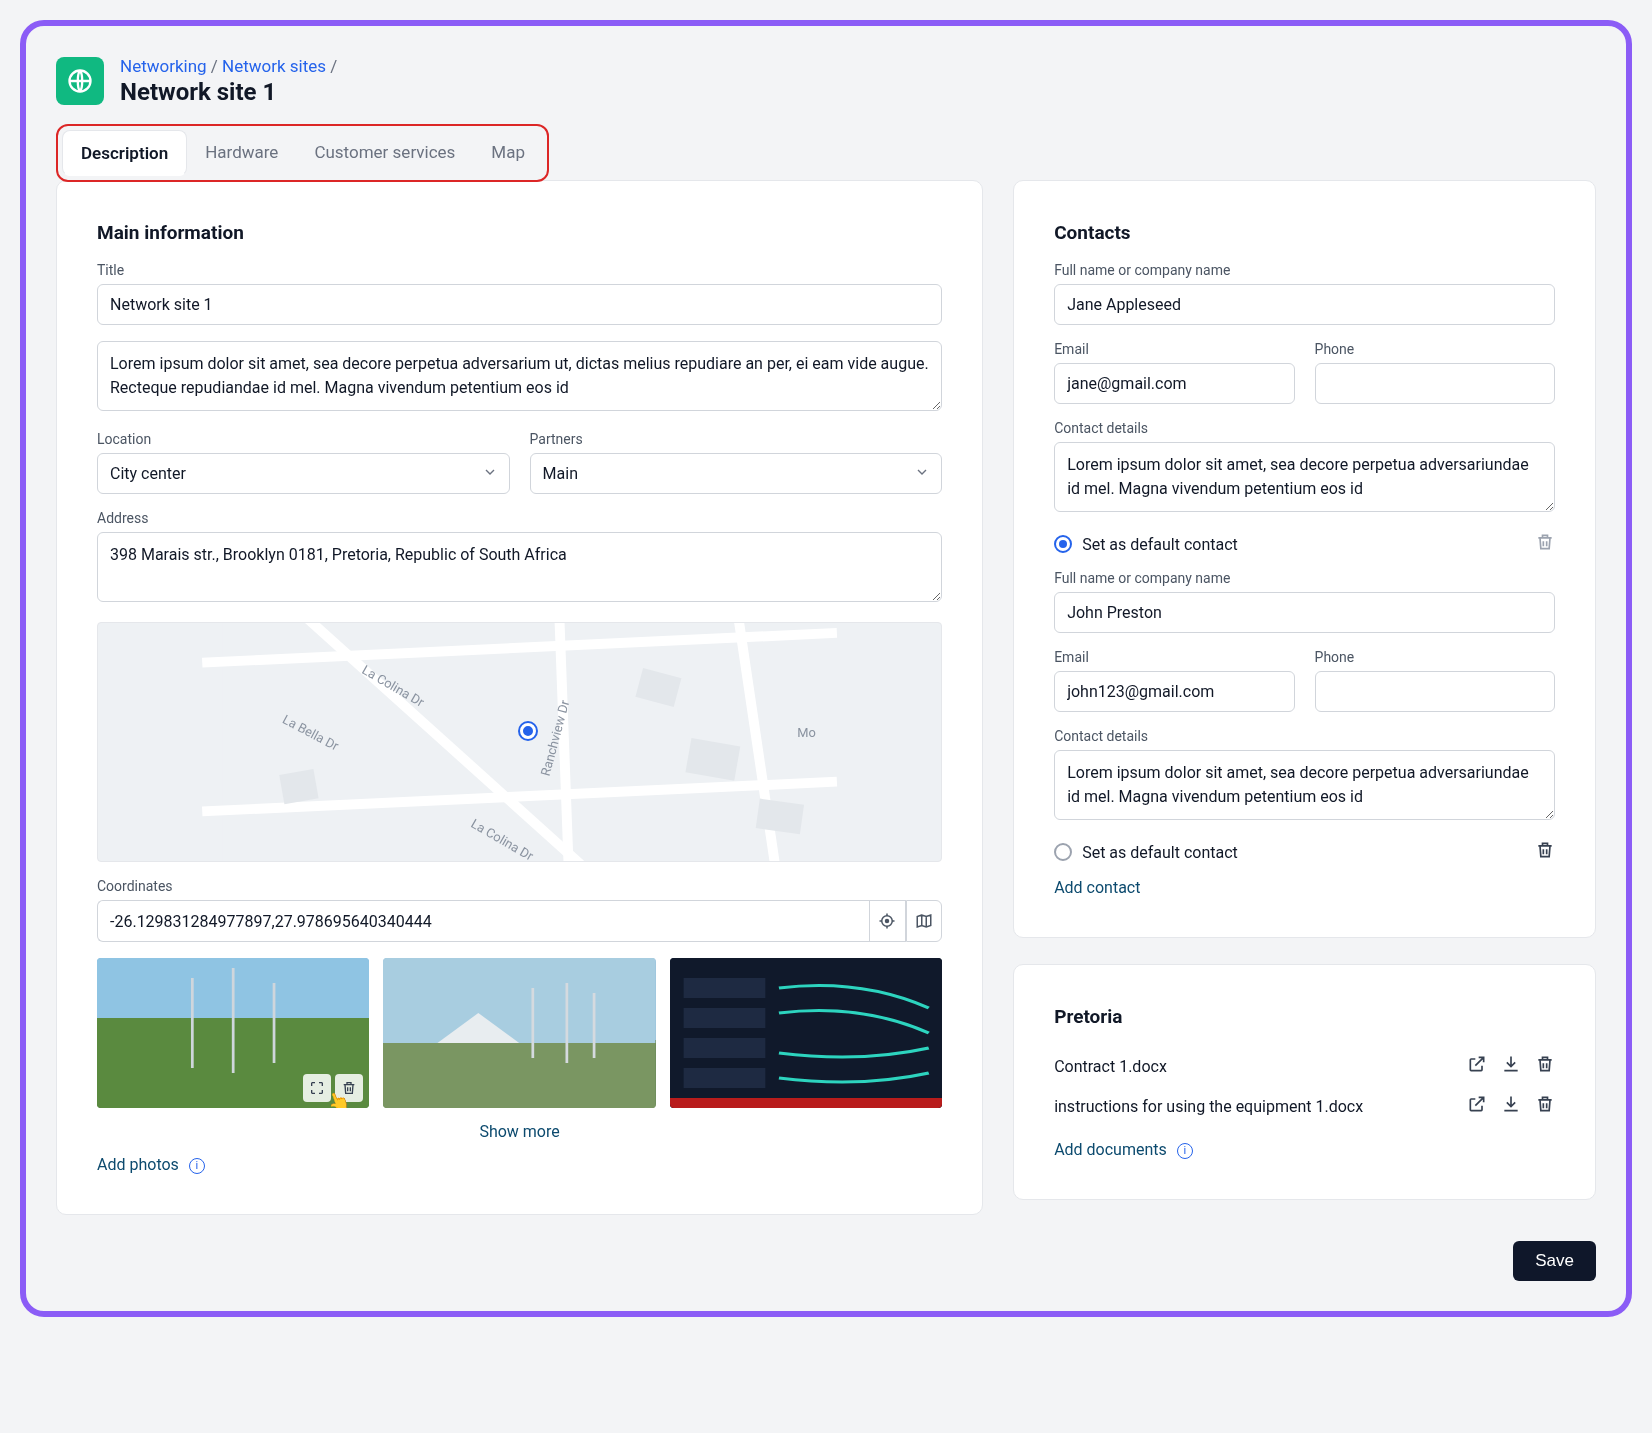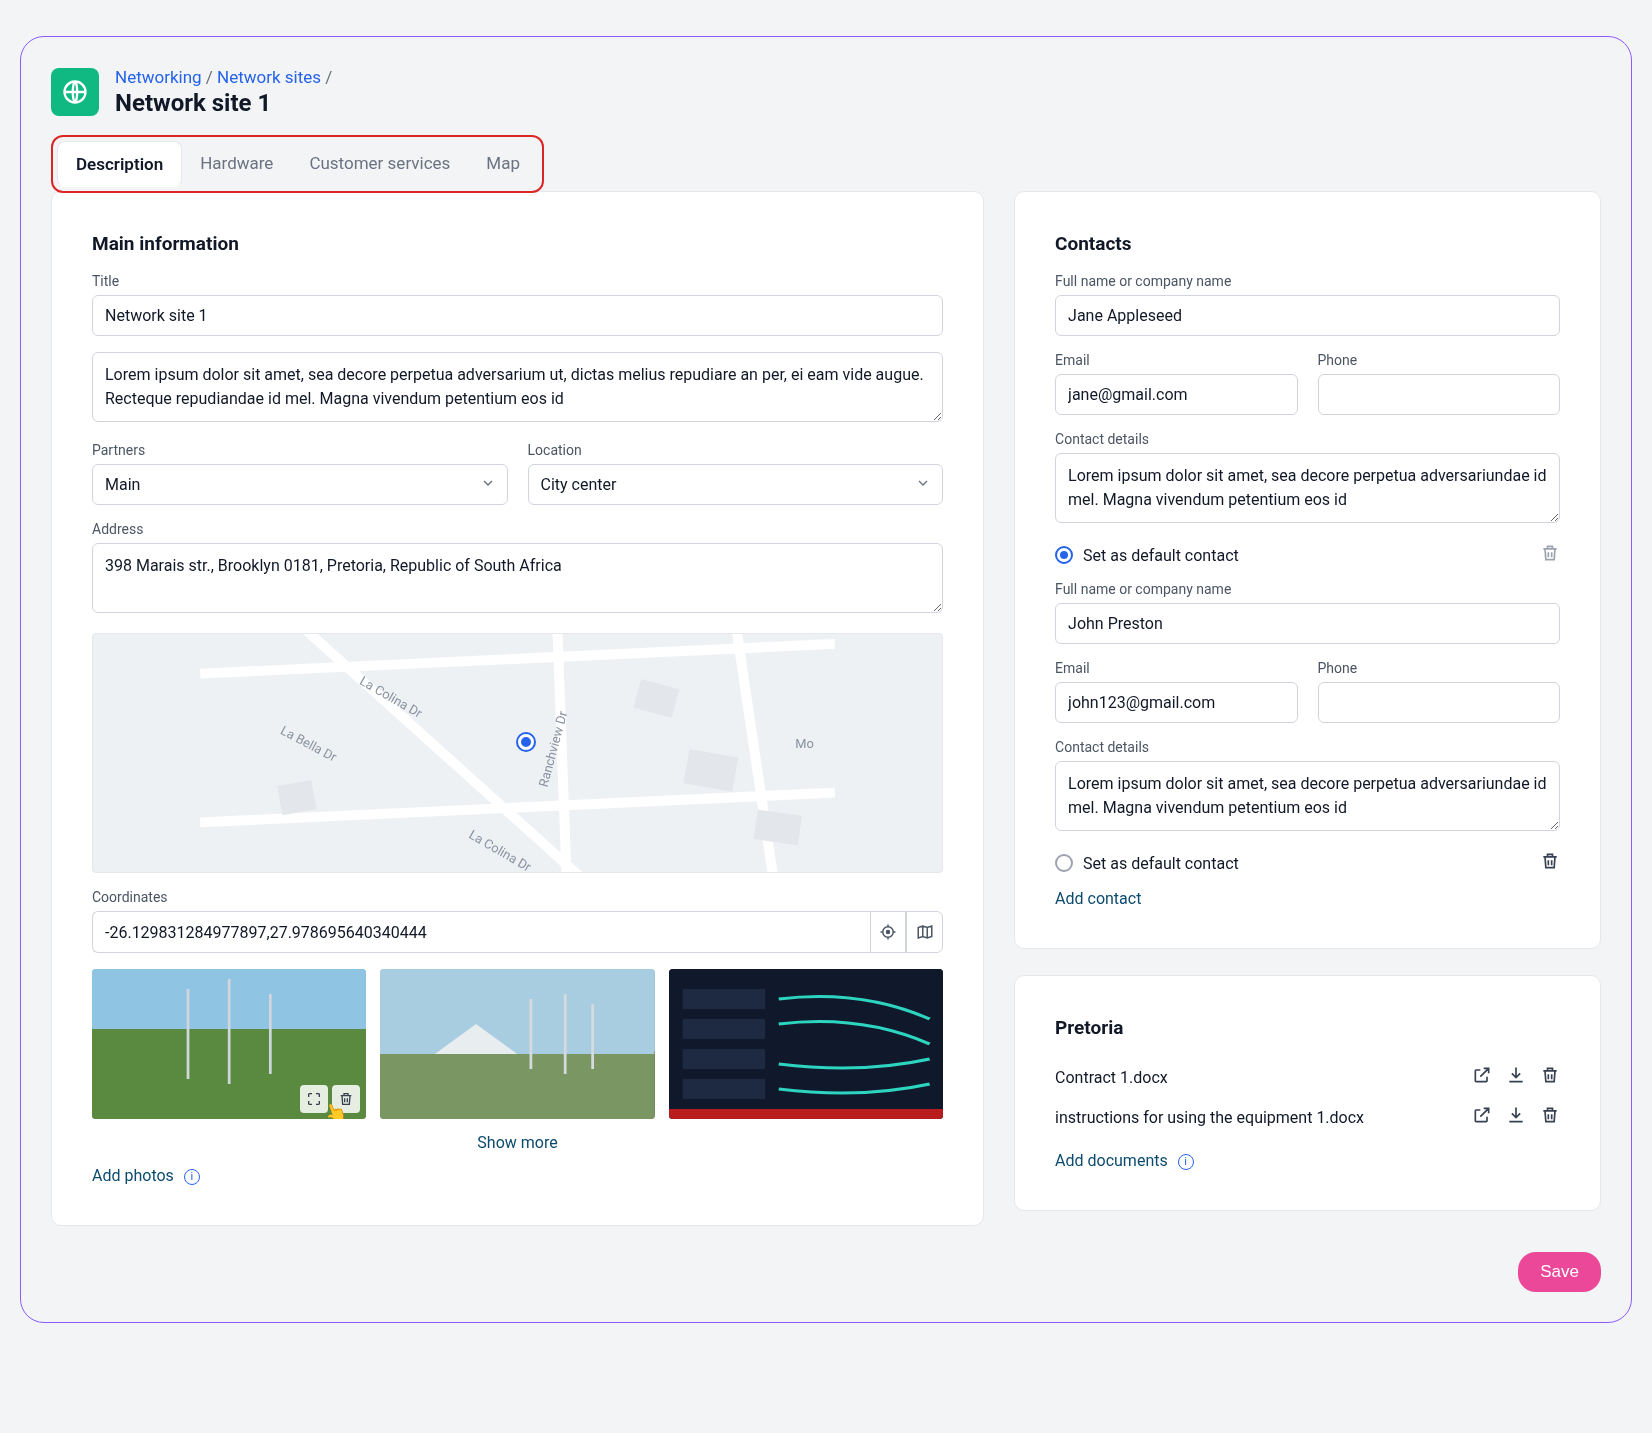--- a/index.html
+++ b/index.html
@@ -4,25 +4,25 @@
 <style>
 * { box-sizing: border-box; margin: 0; padding: 0; }
 body {
   font-family: -apple-system, BlinkMacSystemFont, "Segoe UI", Roboto, sans-serif;
   background: #f3f4f6;
   padding: 20px;
   color: #111827;
 }
 .page-frame {
   background: #f3f4f6;
-  border: 1px solid #8b5cf6;
+  border: 6px solid #8b5cf6;
   border-radius: 24px;
   padding: 30px;
   max-width: 1652px;
-  margin: 16px auto;
+  margin: 0 auto;
 }
 .header-row { display: flex; align-items: center; gap: 16px; margin-bottom: 10px; }
 .app-icon {
   width: 48px; height: 48px;
   background: #10b981;
   border-radius: 8px;
   display: flex; align-items: center; justify-content: center;
   color: #fff;
 }
 .breadcrumb { font-size: 17px; color: #2563eb; margin-bottom: 2px; }
@@ -150,22 +150,22 @@
   content: ""; width: 8px; height: 8px; border-radius: 50%; background: #2563eb;
 }
 .doc-row {
   display: flex; align-items: center; justify-content: space-between;
   padding: 8px 0;
 }
 .doc-actions { display: flex; gap: 14px; color: #374151; }
 .doc-actions span { cursor: pointer; }
 .save-row { display: flex; justify-content: flex-end; margin-top: 26px; }
 .save-btn {
-  background: #ec4899; color: #fff; font-size: 17px; font-weight: 500;
-  border: none; border-radius: 18px; padding: 10px 22px; cursor: pointer;
+  background: #0f172a; color: #fff; font-size: 17px; font-weight: 500;
+  border: none; border-radius: 6px; padding: 10px 22px; cursor: pointer;
 }
 .icon-btn { color: #9ca3af; cursor: pointer; }
 
 .thumb1 { background: linear-gradient(#7bb8e0 40%, #4a7c3a 40%); }
 .thumb2 { background: linear-gradient(#9cc4de 55%, #6b8a5a 55%); }
 .thumb3 { background: linear-gradient(90deg, #1a2740, #0d1520); }
 .cursor-hand {
   position: absolute; right: 20px; bottom: -4px; font-size: 18px;
   pointer-events: none;
   transform: rotate(-20deg);
@@ -210,34 +210,34 @@
         <label class="field-label">Title</label>
         <input class="text-input" value="Network site 1" style="">
       </div>
 
       <div class="field-block">
         <textarea class="textarea" style="">Lorem ipsum dolor sit amet, sea decore perpetua adversarium ut, dictas melius repudiare an per, ei eam vide augue. Recteque repudiandae id mel. Magna vivendum petentium eos id</textarea>
       </div>
 
       <div class="row-2 field-block">
         <div>
-          <label class="field-label">Partners</label>
+          <label class="field-label">Location</label>
           <div class="select-wrap">
-            <input class="text-input" readonly="" value="Main" style="">
+            <input class="text-input" readonly="" value="City center" style="">
             <span class="chev">
               <svg width="16" height="16" viewBox="0 0 24 24" fill="none" stroke="currentColor" stroke-width="2">
                   <path d="M6 9l6 6 6-6"></path>
                 </svg>
             </span>
           </div>
         </div>
         <div>
-          <label class="field-label">Location</label>
+          <label class="field-label">Partners</label>
           <div class="select-wrap">
-            <input class="text-input" readonly="" value="City center" style="">
+            <input class="text-input" readonly="" value="Main" style="">
             <span class="chev">
               <svg width="16" height="16" viewBox="0 0 24 24" fill="none" stroke="currentColor" stroke-width="2">
                   <path d="M6 9l6 6 6-6"></path>
                 </svg>
             </span>
           </div>
         </div>
       </div>
 
       <div class="field-block">

